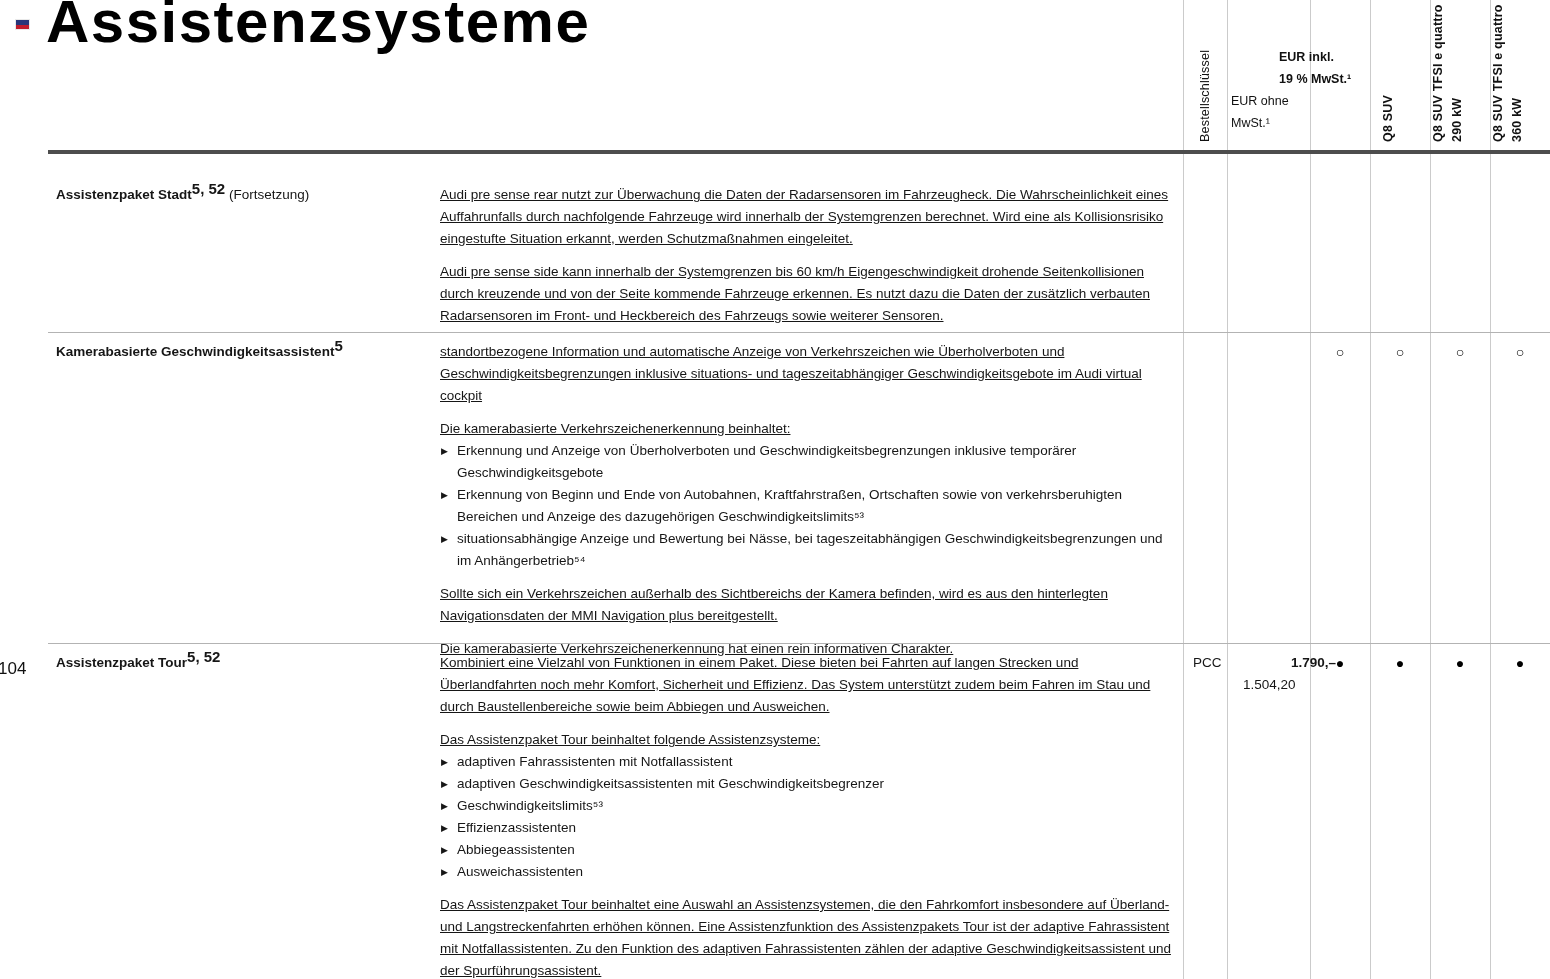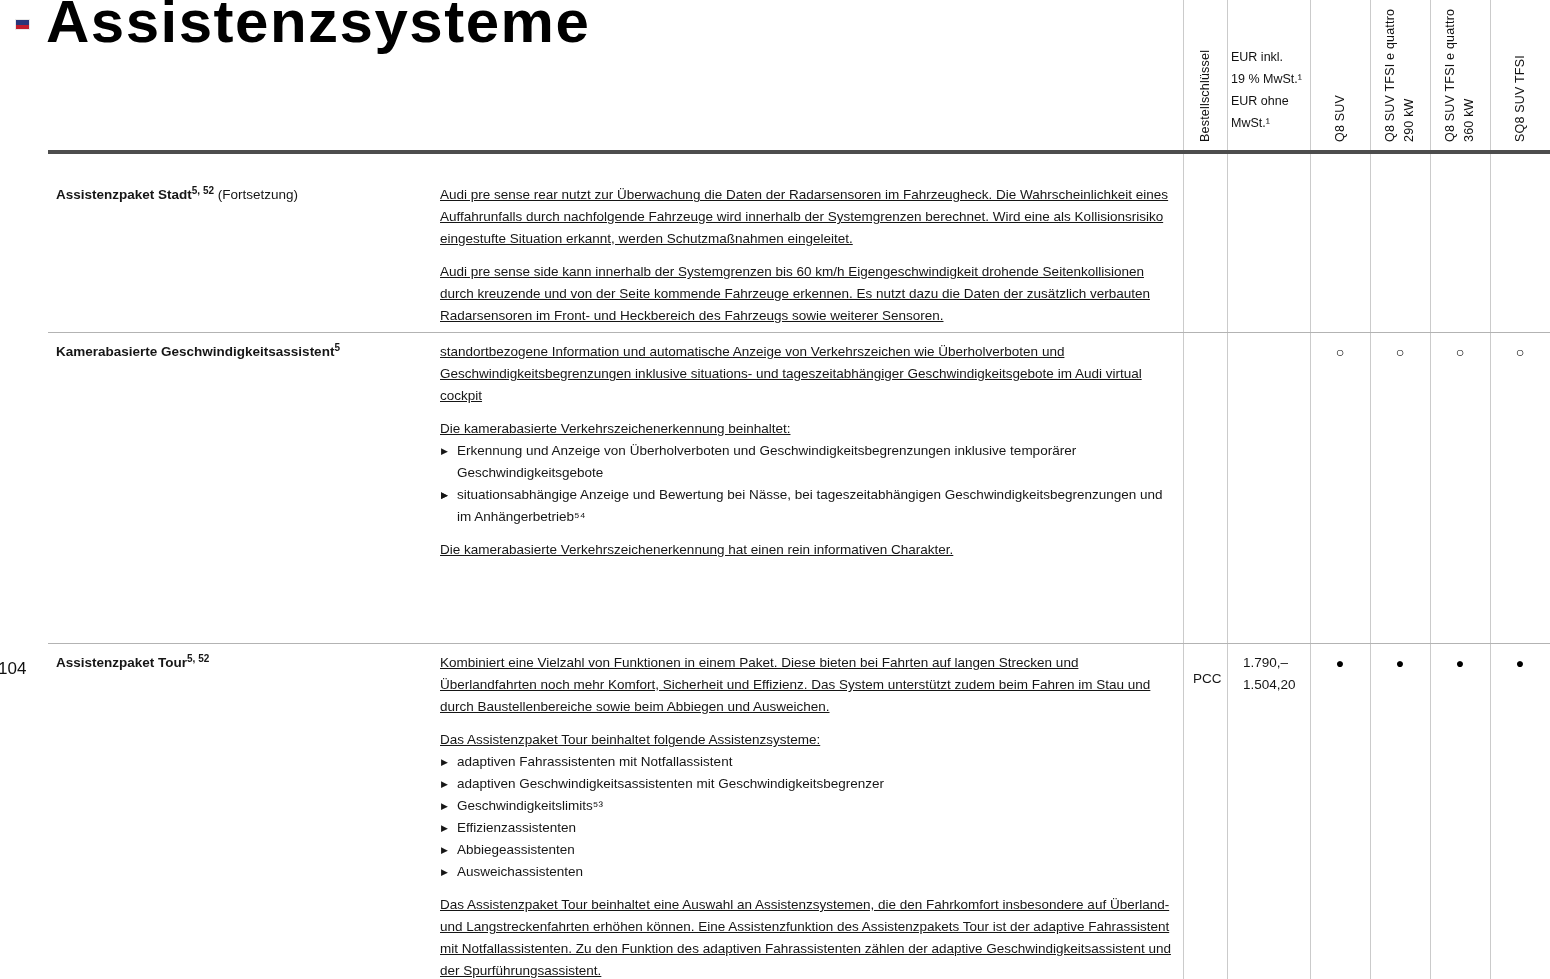--- a/index.html
+++ b/index.html
@@ -27,35 +27,35 @@
     background: linear-gradient(180deg, #27357a 0 50%, #bf1b2c 50% 100%);
     box-shadow: 0 0 0 1px #e9e9e9;
   }
   .vhead {
     position: absolute; top: 0; height: 142px;
     writing-mode: vertical-rl; transform: rotate(180deg);
     font-size: 12.5px; line-height: 19px; letter-spacing: 0.2px; color: #111;
   }
   .vhead.w1 { width: 19px; }
   .vhead.w2 { width: 40px; }
-  .b { font-weight: 400; }
+  .b { font-weight: 700; margin-left: 48px; }
   .price-head { position: absolute; left: 1231px; top: 46px; font-size: 12.5px; line-height: 22px; color: #111; }
 
   
   .row { position: absolute; left: 0; width: 1550px; font-size: 13.5px; line-height: 22px; }
   .rtitle { position: absolute; left: 56px; top: 0; width: 372px; font-weight: 700; }
   .rtitle .nrm { font-weight: 400; }
-  sup { font-size: 10px; line-height: 0; vertical-align: super; }
+  sup { font-size: 15px; line-height: 0; vertical-align: super; }
   .rdesc { position: absolute; left: 440px; top: 0; width: 737px; }
   .rdesc p { margin: 0 0 11px; text-decoration: underline; }
   .rdesc p.lead { margin-bottom: 0; }
   .rdesc ul { list-style: none; margin: 0 0 11px; padding: 0; }
   .rdesc li { position: relative; padding-left: 17px; }
   .bi { position: absolute; left: 1px; top: 0; font-size: 9px; }
-  .rcode { position: absolute; left: 1193px; top: 16px; }
+  .rcode { position: absolute; left: 1193px; top: 0; }
   .rprice { position: absolute; left: 1243px; top: 0; width: 64px; }
   .avail { position: absolute; top: 0; width: 60px; text-align: center; font-size: 14px; color: #000; }
   .a0 { left: 1310px; } .a1 { left: 1370px; } .a2 { left: 1430px; } .a3 { left: 1490px; }
   .pageno { position: absolute; left: -2px; top: 659px; font-size: 17px; color: #111; }
 </style>
 </head>
 <body>
 
 <div class="vline" style="left:1183px"></div>
 <div class="vline" style="left:1227px"></div>
@@ -111,23 +111,24 @@
 
 <section class="row" style="top:341px">
   <div class="rtitle">
     <span>Kamerabasierte Geschwindigkeitsassistent</span><sup>5</sup>
   </div>
   <div class="rdesc">
     <p>standortbezogene Information und automatische Anzeige von Verkehrszeichen wie Überholverboten und Geschwindigkeitsbegrenzungen inklusive situations- und tageszeitabhängiger Geschwindigkeitsgebote im Audi virtual cockpit</p>
     <p class="lead">Die kamerabasierte Verkehrszeichenerkennung beinhaltet:</p>
     <ul>
       <li><span class="bi">▶</span><span>Erkennung und Anzeige von Überholverboten und Geschwindigkeitsbegrenzungen inklusive temporärer Geschwindigkeitsgebote</span></li>
-      <li><span class="bi">▶</span></li>
+      <li><span class="bi">▶</span><span>Erkennung von Beginn und Ende von Autobahnen, Kraftfahrstraßen, Ortschaften sowie von verkehrsberuhigten Bereichen und Anzeige des dazugehörigen Geschwindigkeitslimits⁵³</span></li>
       <li><span class="bi">▶</span><span>situationsabhängige Anzeige und Bewertung bei Nässe, bei tageszeitabhängigen Geschwindigkeitsbegrenzungen und im Anhängerbetrieb⁵⁴</span></li>
     </ul>
+    <p>Sollte sich ein Verkehrszeichen außerhalb des Sichtbereichs der Kamera befinden, wird es aus den hinterlegten Navigationsdaten der MMI Navigation plus bereitgestellt.</p>
     <p>Die kamerabasierte Verkehrszeichenerkennung hat einen rein informativen Charakter.</p>
   </div>
   <div class="avail a0"><span>○</span></div>
   <div class="avail a1"><span>○</span></div>
   <div class="avail a2"><span>○</span></div>
   <div class="avail a3"><span>○</span></div>
 </section>
 
 <section class="row" style="top:652px">
   <div class="rtitle">

